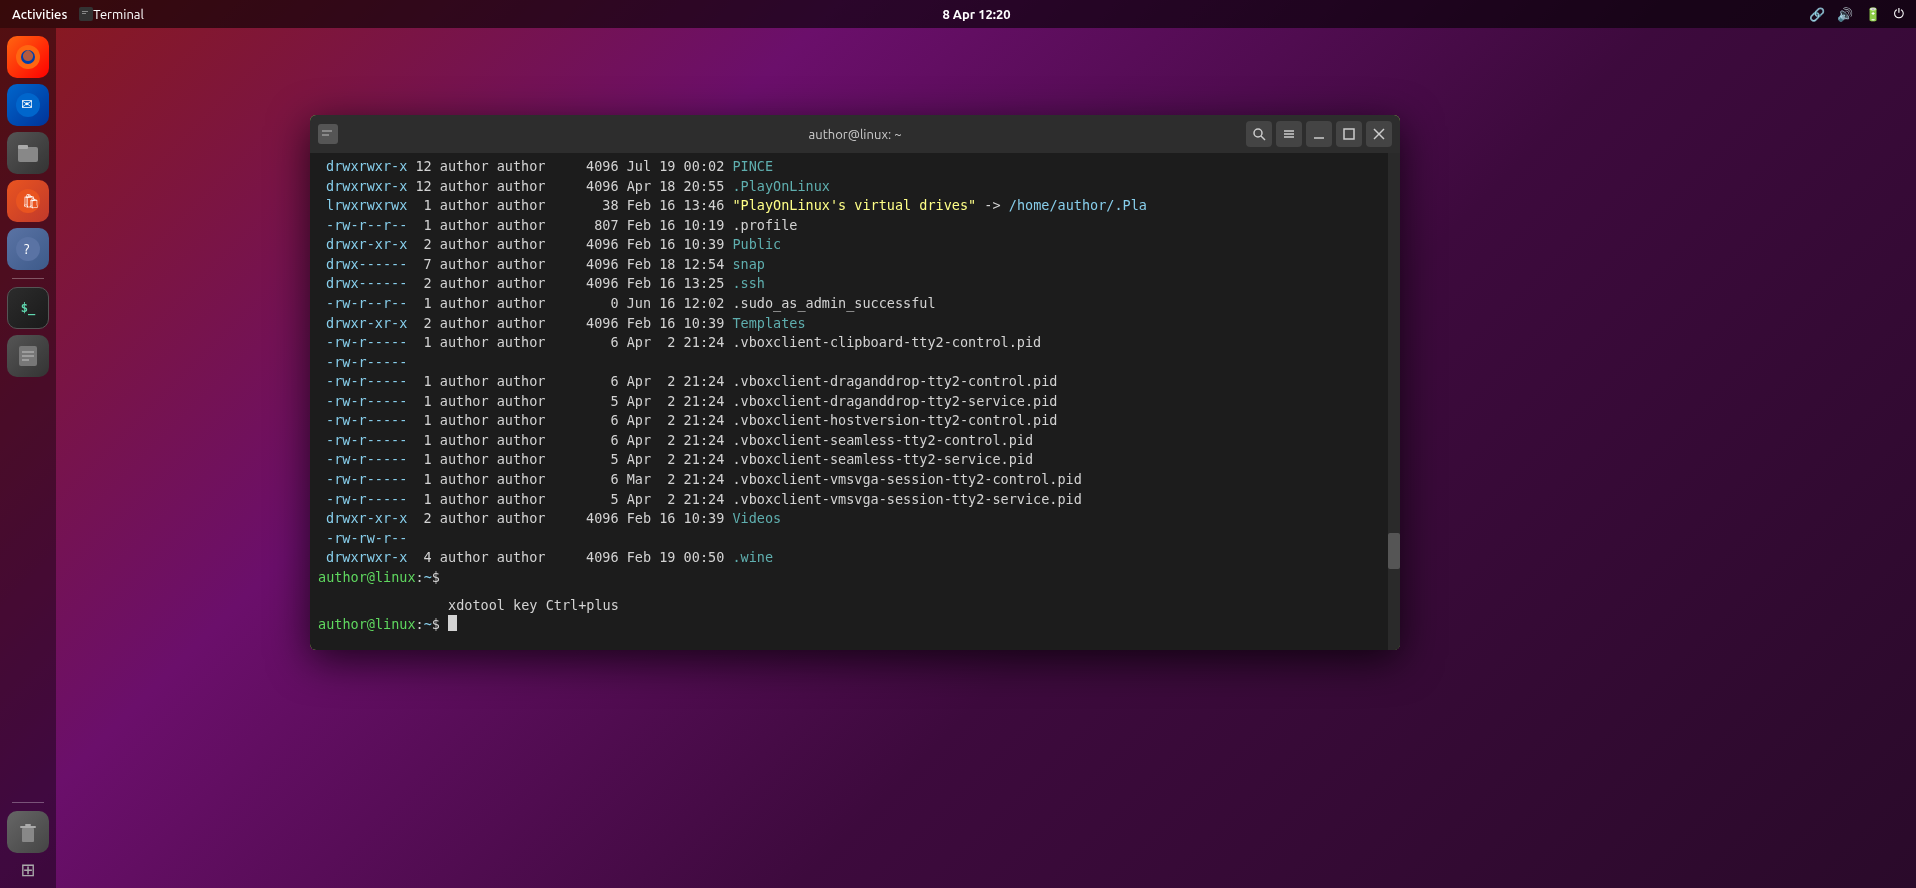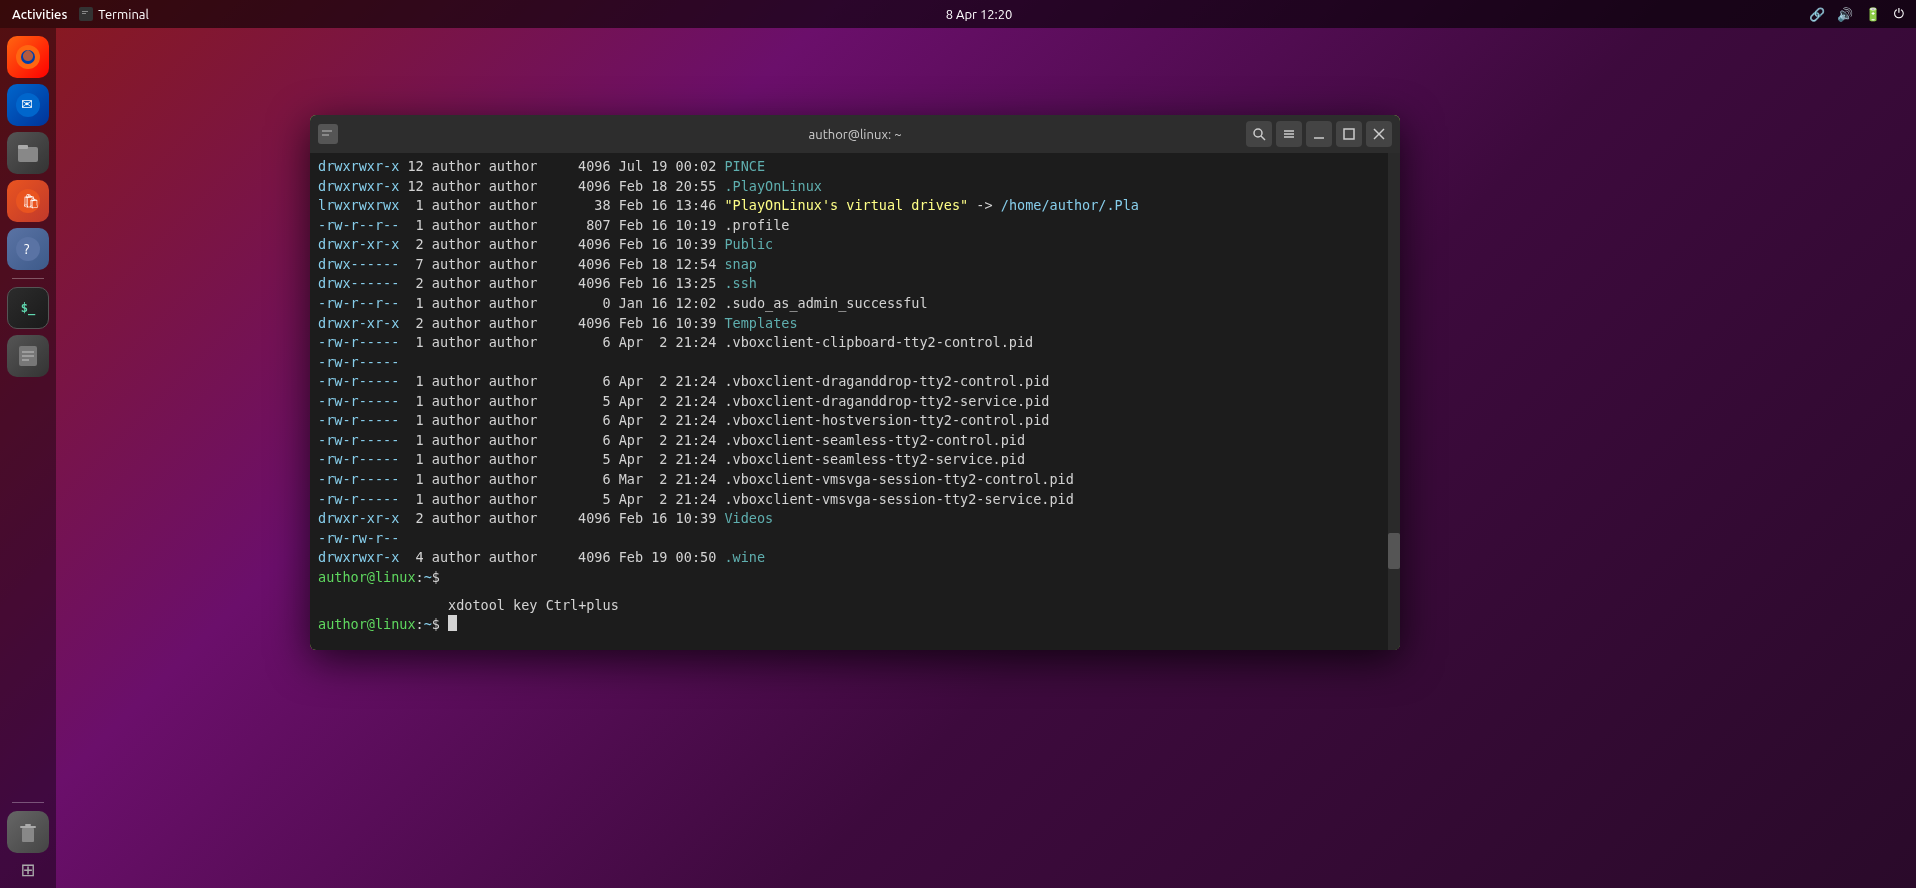--- a/index.html
+++ b/index.html
@@ -37,38 +37,38 @@
 
     .top-bar-activities {
       color: white;
       font-size: 13px;
       font-weight: 500;
     }
 
     .top-bar-terminal {
       display: flex;
       align-items: center;
-      gap: 5px;
       color: white;
       font-size: 13px;
     }
 
     .terminal-dot {
       width: 14px;
       height: 14px;
       background: #333;
       border-radius: 2px;
       display: flex;
       align-items: center;
       justify-content: center;
     }
 
     .top-bar-center {
       color: white;
       font-size: 13px;
+      font-weight: bold;
     }
 
     .top-bar-right {
       display: flex;
       align-items: center;
       gap: 12px;
       color: white;
       font-size: 13px;
     }
 
@@ -201,21 +201,21 @@
       padding: 4px 8px;
       overflow: hidden;
       font-family: 'DejaVu Sans Mono', 'Courier New', monospace;
       font-size: 13.5px;
       line-height: 1.45;
       color: #D3D3D3;
     }
 
     .line { white-space: pre; display: flex; }
 
-    .perm { color: #87CEEB; }
+    .perm { color: #87CEEB; margin-left: 8px; }
     .teal { color: #5FAFAF; }
     .prompt-green { color: #5FD75F; }
     .prompt-text { color: #87CEEB; }
     .link-target { color: #87CEEB; }
     .wrap-line { color: #5FD7FF; }
 
     .cursor {
       display: inline-block;
       width: 9px;
       height: 16px;
@@ -348,27 +348,27 @@
         <svg width="14" height="14" viewBox="0 0 14 14">
             <line x1="2" y1="2" x2="12" y2="12" stroke="#ccc" stroke-width="1.5"></line>
             <line x1="12" y1="2" x2="2" y2="12" stroke="#ccc" stroke-width="1.5"></line>
           </svg>
       </button>
     </div>
   </div>
 
   <div class="terminal-content" style="position:relative;">
     <div class="line"><span class="perm">drwxrwxr-x</span><span> 12 author author     4096 Jul 19 00:02 </span><span class="teal">PINCE</span></div>
-    <div class="line"><span class="perm">drwxrwxr-x</span><span> 12 author author     4096 Feb 18 20:55 </span><span class="teal">.PlayOnLinux</span></div>
+    <div class="line"><span class="perm">drwxrwxr-x</span><span> 12 author author     4096 Apr 18 20:55 </span><span class="teal">.PlayOnLinux</span></div>
     <div class="line"><span class="perm">lrwxrwxrwx</span><span>  1 author author       38 Feb 16 13:46 </span><span style="color:#FFFF87;">"PlayOnLinux's virtual drives"</span><span style="color:#D3D3D3;"> -&gt; </span><span class="link-target">/home/author/.Pla</span></div>
     <div class="line"><span class="perm">-rw-r--r--</span><span>  1 author author      807 Feb 16 10:19 .profile</span></div>
     <div class="line"><span class="perm">drwxr-xr-x</span><span>  2 author author     4096 Feb 16 10:39 </span><span class="teal">Public</span></div>
     <div class="line"><span class="perm">drwx------</span><span>  7 author author     4096 Feb 18 12:54 </span><span class="teal">snap</span></div>
     <div class="line"><span class="perm">drwx------</span><span>  2 author author     4096 Feb 16 13:25 </span><span class="teal">.ssh</span></div>
-    <div class="line"><span class="perm">-rw-r--r--</span><span>  1 author author        0 Jan 16 12:02 .sudo_as_admin_successful</span></div>
+    <div class="line"><span class="perm">-rw-r--r--</span><span>  1 author author        0 Jun 16 12:02 .sudo_as_admin_successful</span></div>
     <div class="line"><span class="perm">drwxr-xr-x</span><span>  2 author author     4096 Feb 16 10:39 </span><span class="teal">Templates</span></div>
     <div class="line"><span class="perm">-rw-r-----</span><span>  1 author author        6 Apr  2 21:24 .vboxclient-clipboard-tty2-control.pid</span></div>
     <div class="line"><span class="perm">-rw-r-----</span></div>
     <div class="line"><span class="perm">-rw-r-----</span><span>  1 author author        6 Apr  2 21:24 .vboxclient-draganddrop-tty2-control.pid</span></div>
     <div class="line"><span class="perm">-rw-r-----</span><span>  1 author author        5 Apr  2 21:24 .vboxclient-draganddrop-tty2-service.pid</span></div>
     <div class="line"><span class="perm">-rw-r-----</span><span>  1 author author        6 Apr  2 21:24 .vboxclient-hostversion-tty2-control.pid</span></div>
     <div class="line"><span class="perm">-rw-r-----</span><span>  1 author author        6 Apr  2 21:24 .vboxclient-seamless-tty2-control.pid</span></div>
     <div class="line"><span class="perm">-rw-r-----</span><span>  1 author author        5 Apr  2 21:24 .vboxclient-seamless-tty2-service.pid</span></div>
     <div class="line"><span class="perm">-rw-r-----</span><span>  1 author author        6 Mar  2 21:24 .vboxclient-vmsvga-session-tty2-control.pid</span></div>
     <div class="line"><span class="perm">-rw-r-----</span><span>  1 author author        5 Apr  2 21:24 .vboxclient-vmsvga-session-tty2-service.pid</span></div>

